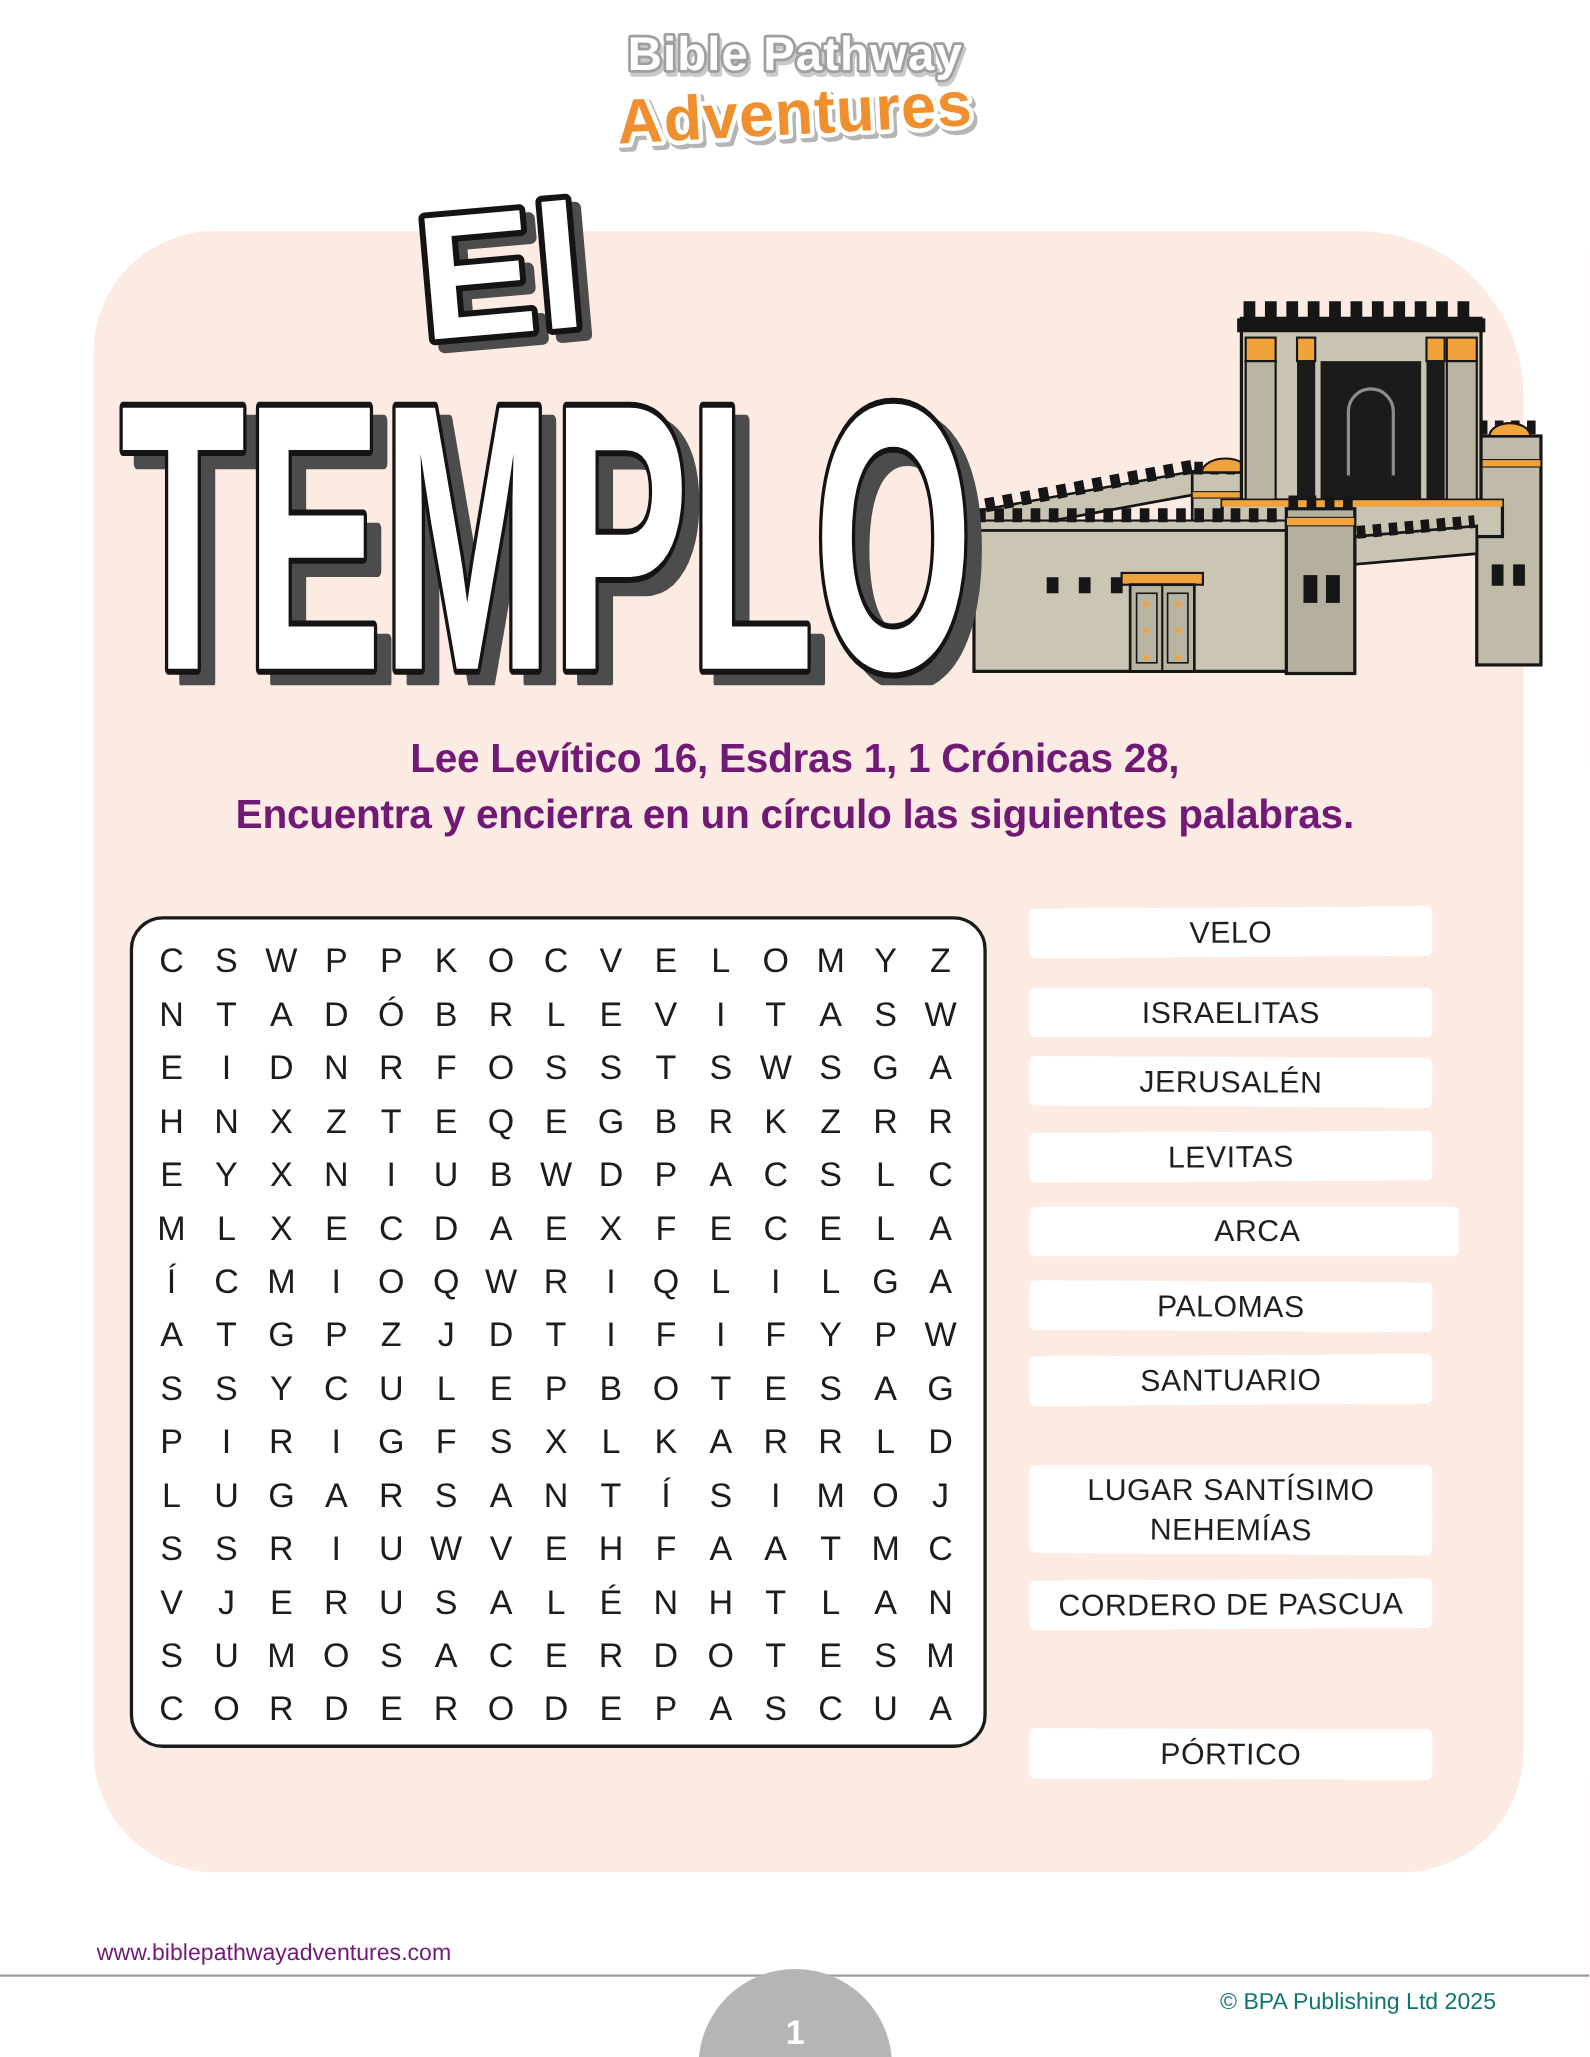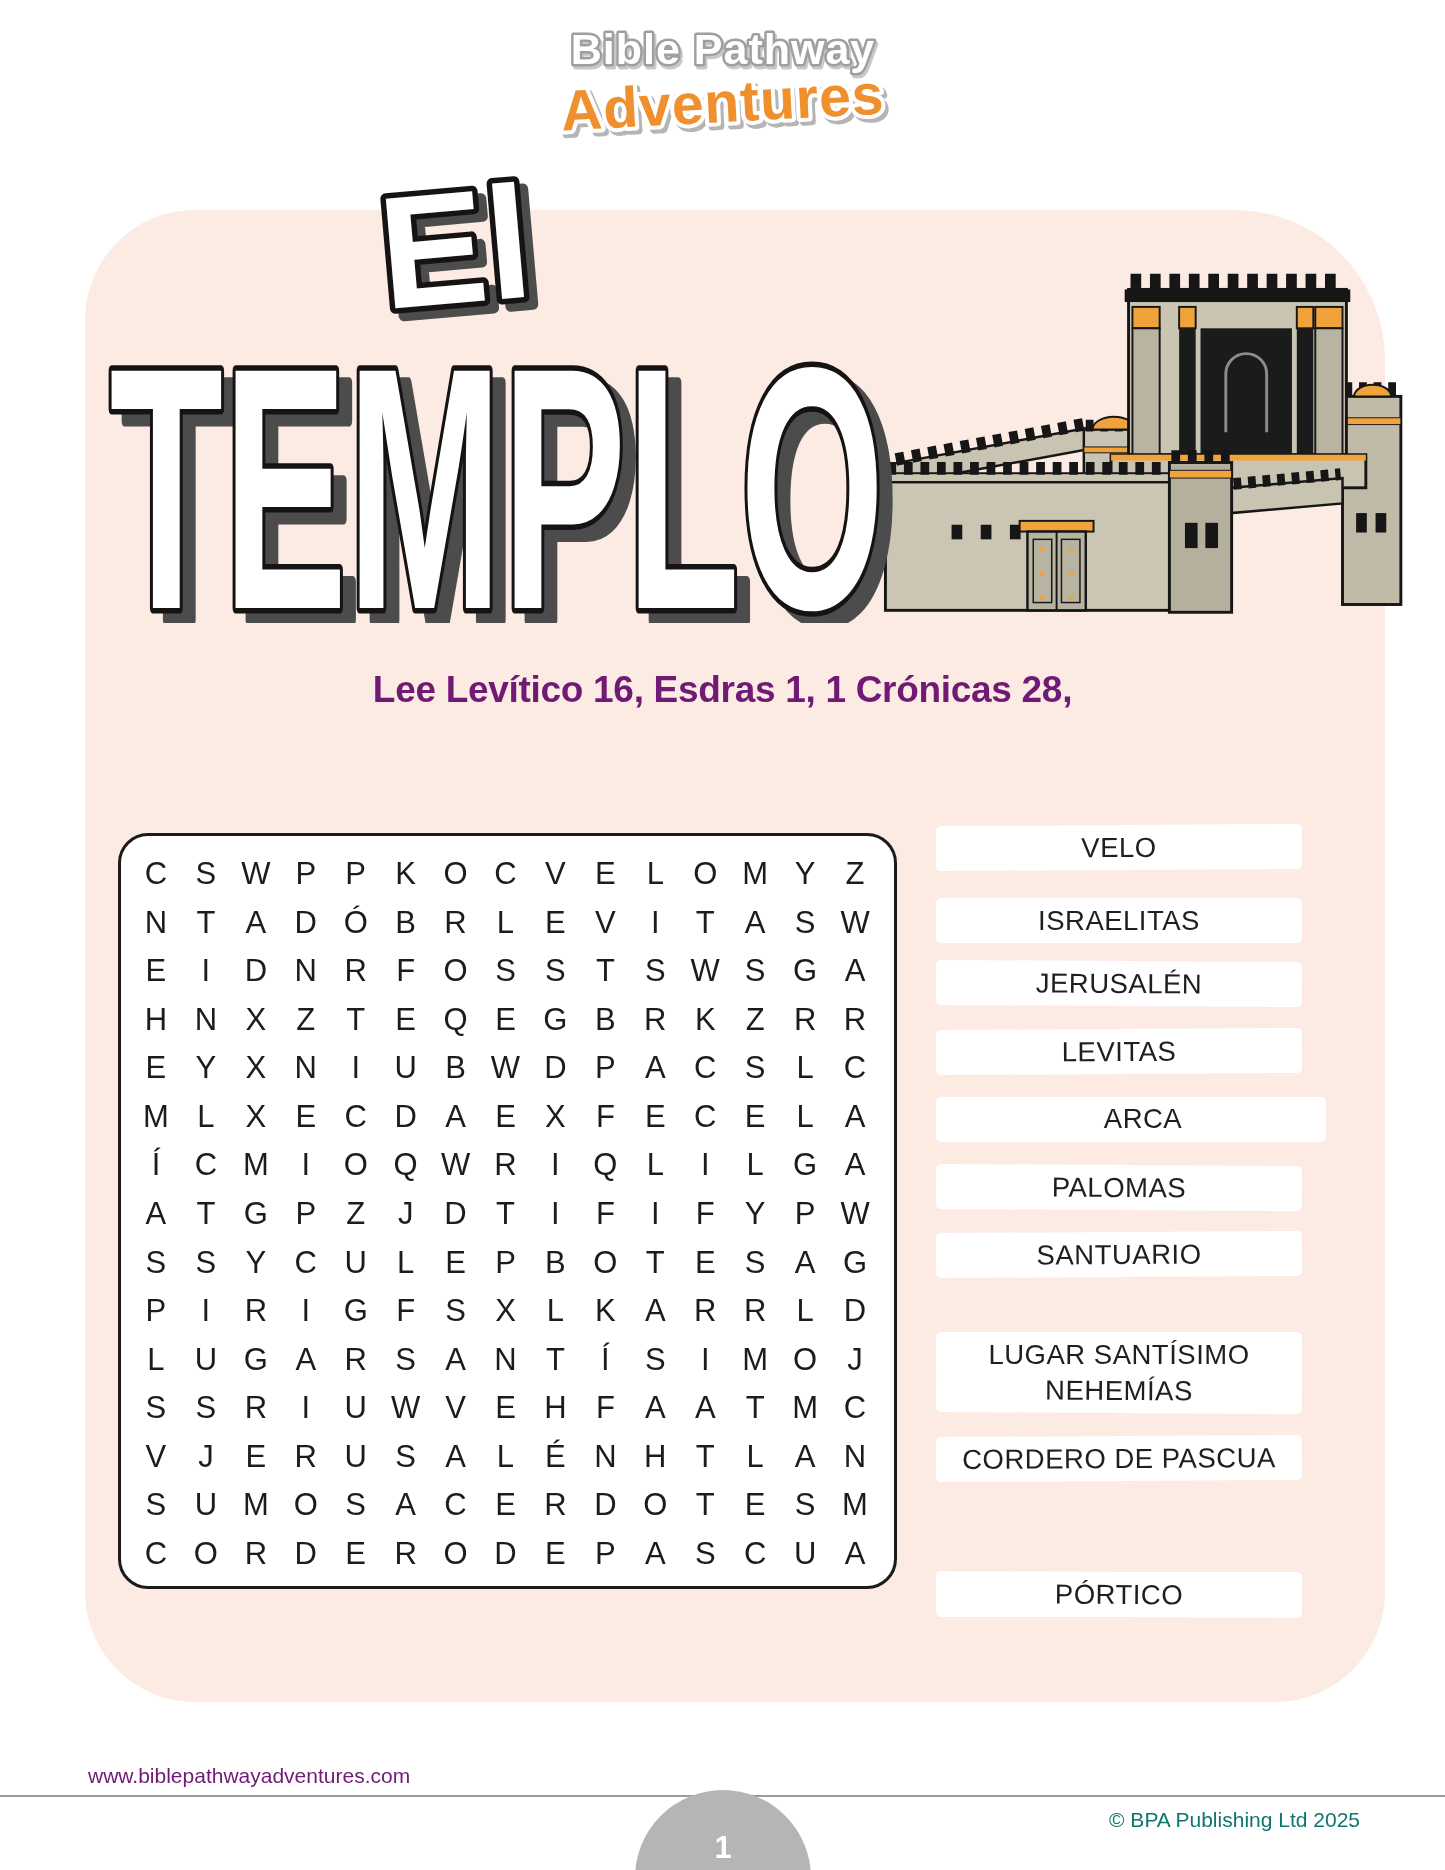--- a/index.html
+++ b/index.html
@@ -135,20 +135,21 @@
     </g>
   </svg>
 
   <svg class="title-templo-svg" viewBox="0 0 840 345">
     <text x="428" y="342" font-size="345" text-anchor="middle" textLength="775" lengthAdjust="spacingAndGlyphs" class="outline-shadow" stroke-width="11">TEMPLO</text>
     <text x="415" y="330" font-size="345" text-anchor="middle" textLength="775" lengthAdjust="spacingAndGlyphs" class="outline-main" stroke-width="11">TEMPLO</text>
   </svg>
 
   <div class="instructions">
     <p>Lee Levítico 16, Esdras 1, 1 Crónicas 28,</p>
+    <p>Encuentra y encierra en un círculo las siguientes palabras.</p>
   </div>
 
   <div class="ws-box" id="ws-grid">
       <div class="cell">C</div>
       <div class="cell">S</div>
       <div class="cell">W</div>
       <div class="cell">P</div>
       <div class="cell">P</div>
       <div class="cell">K</div>
       <div class="cell">O</div>

